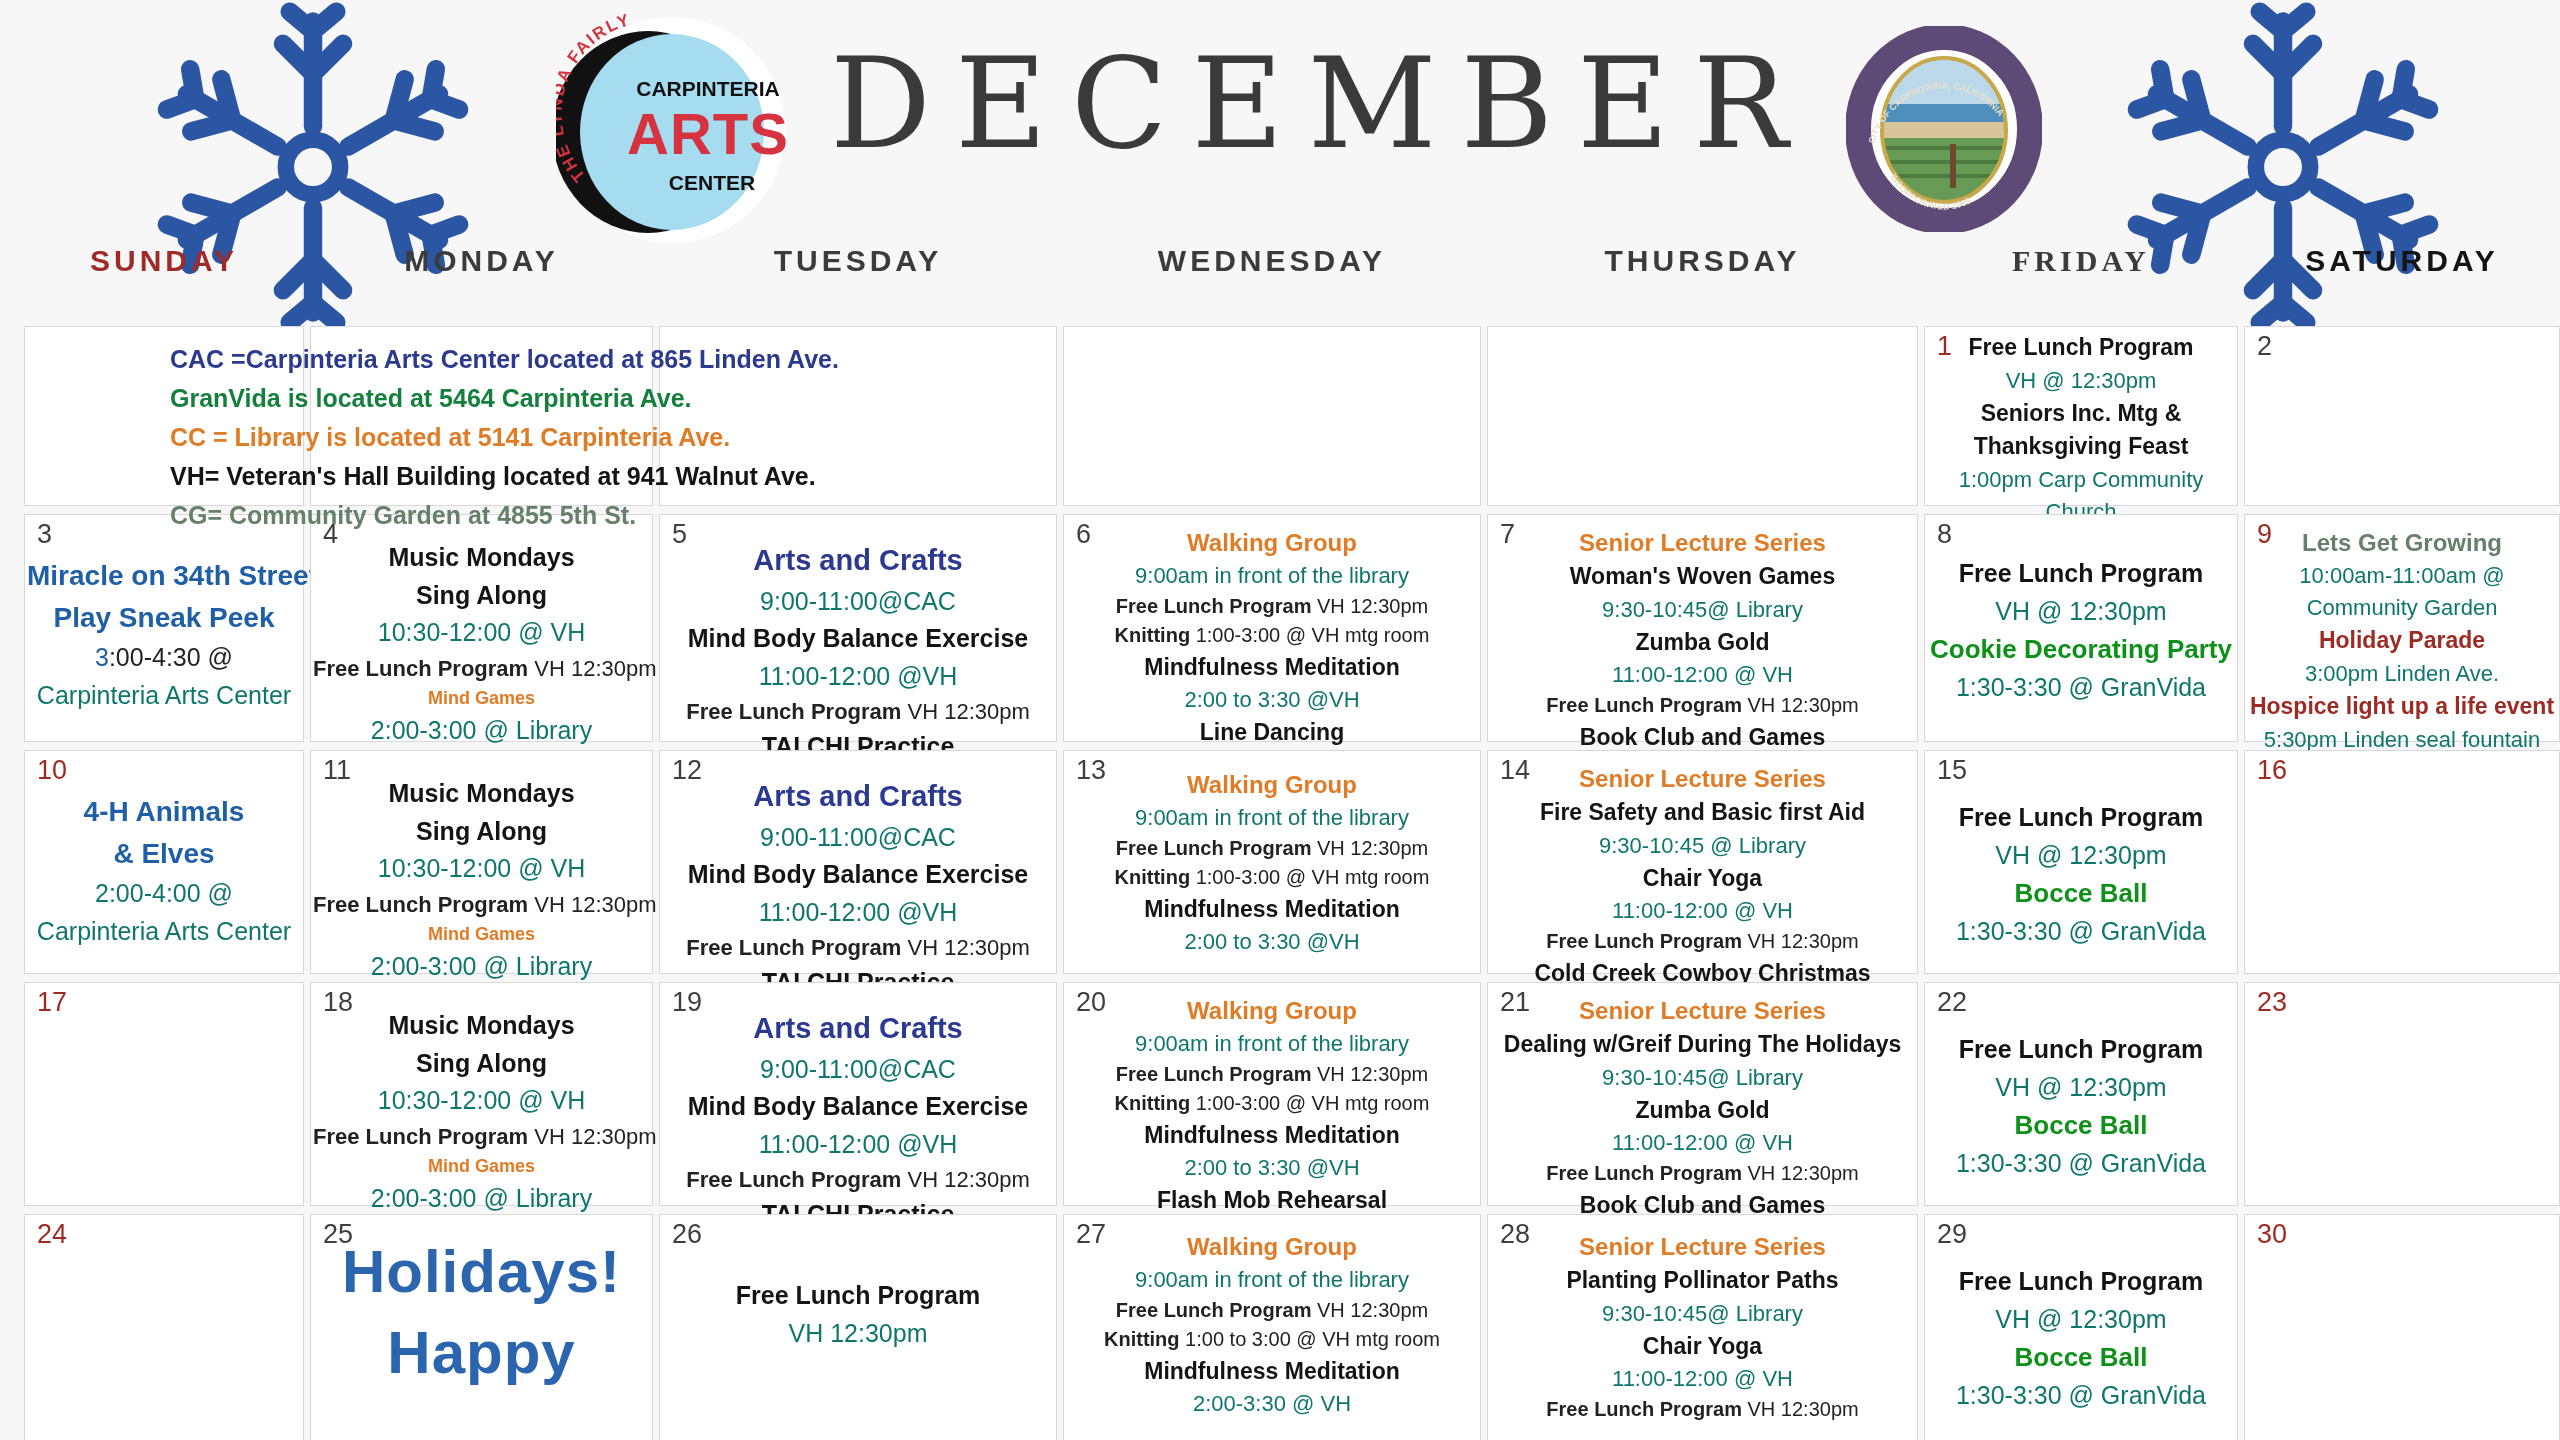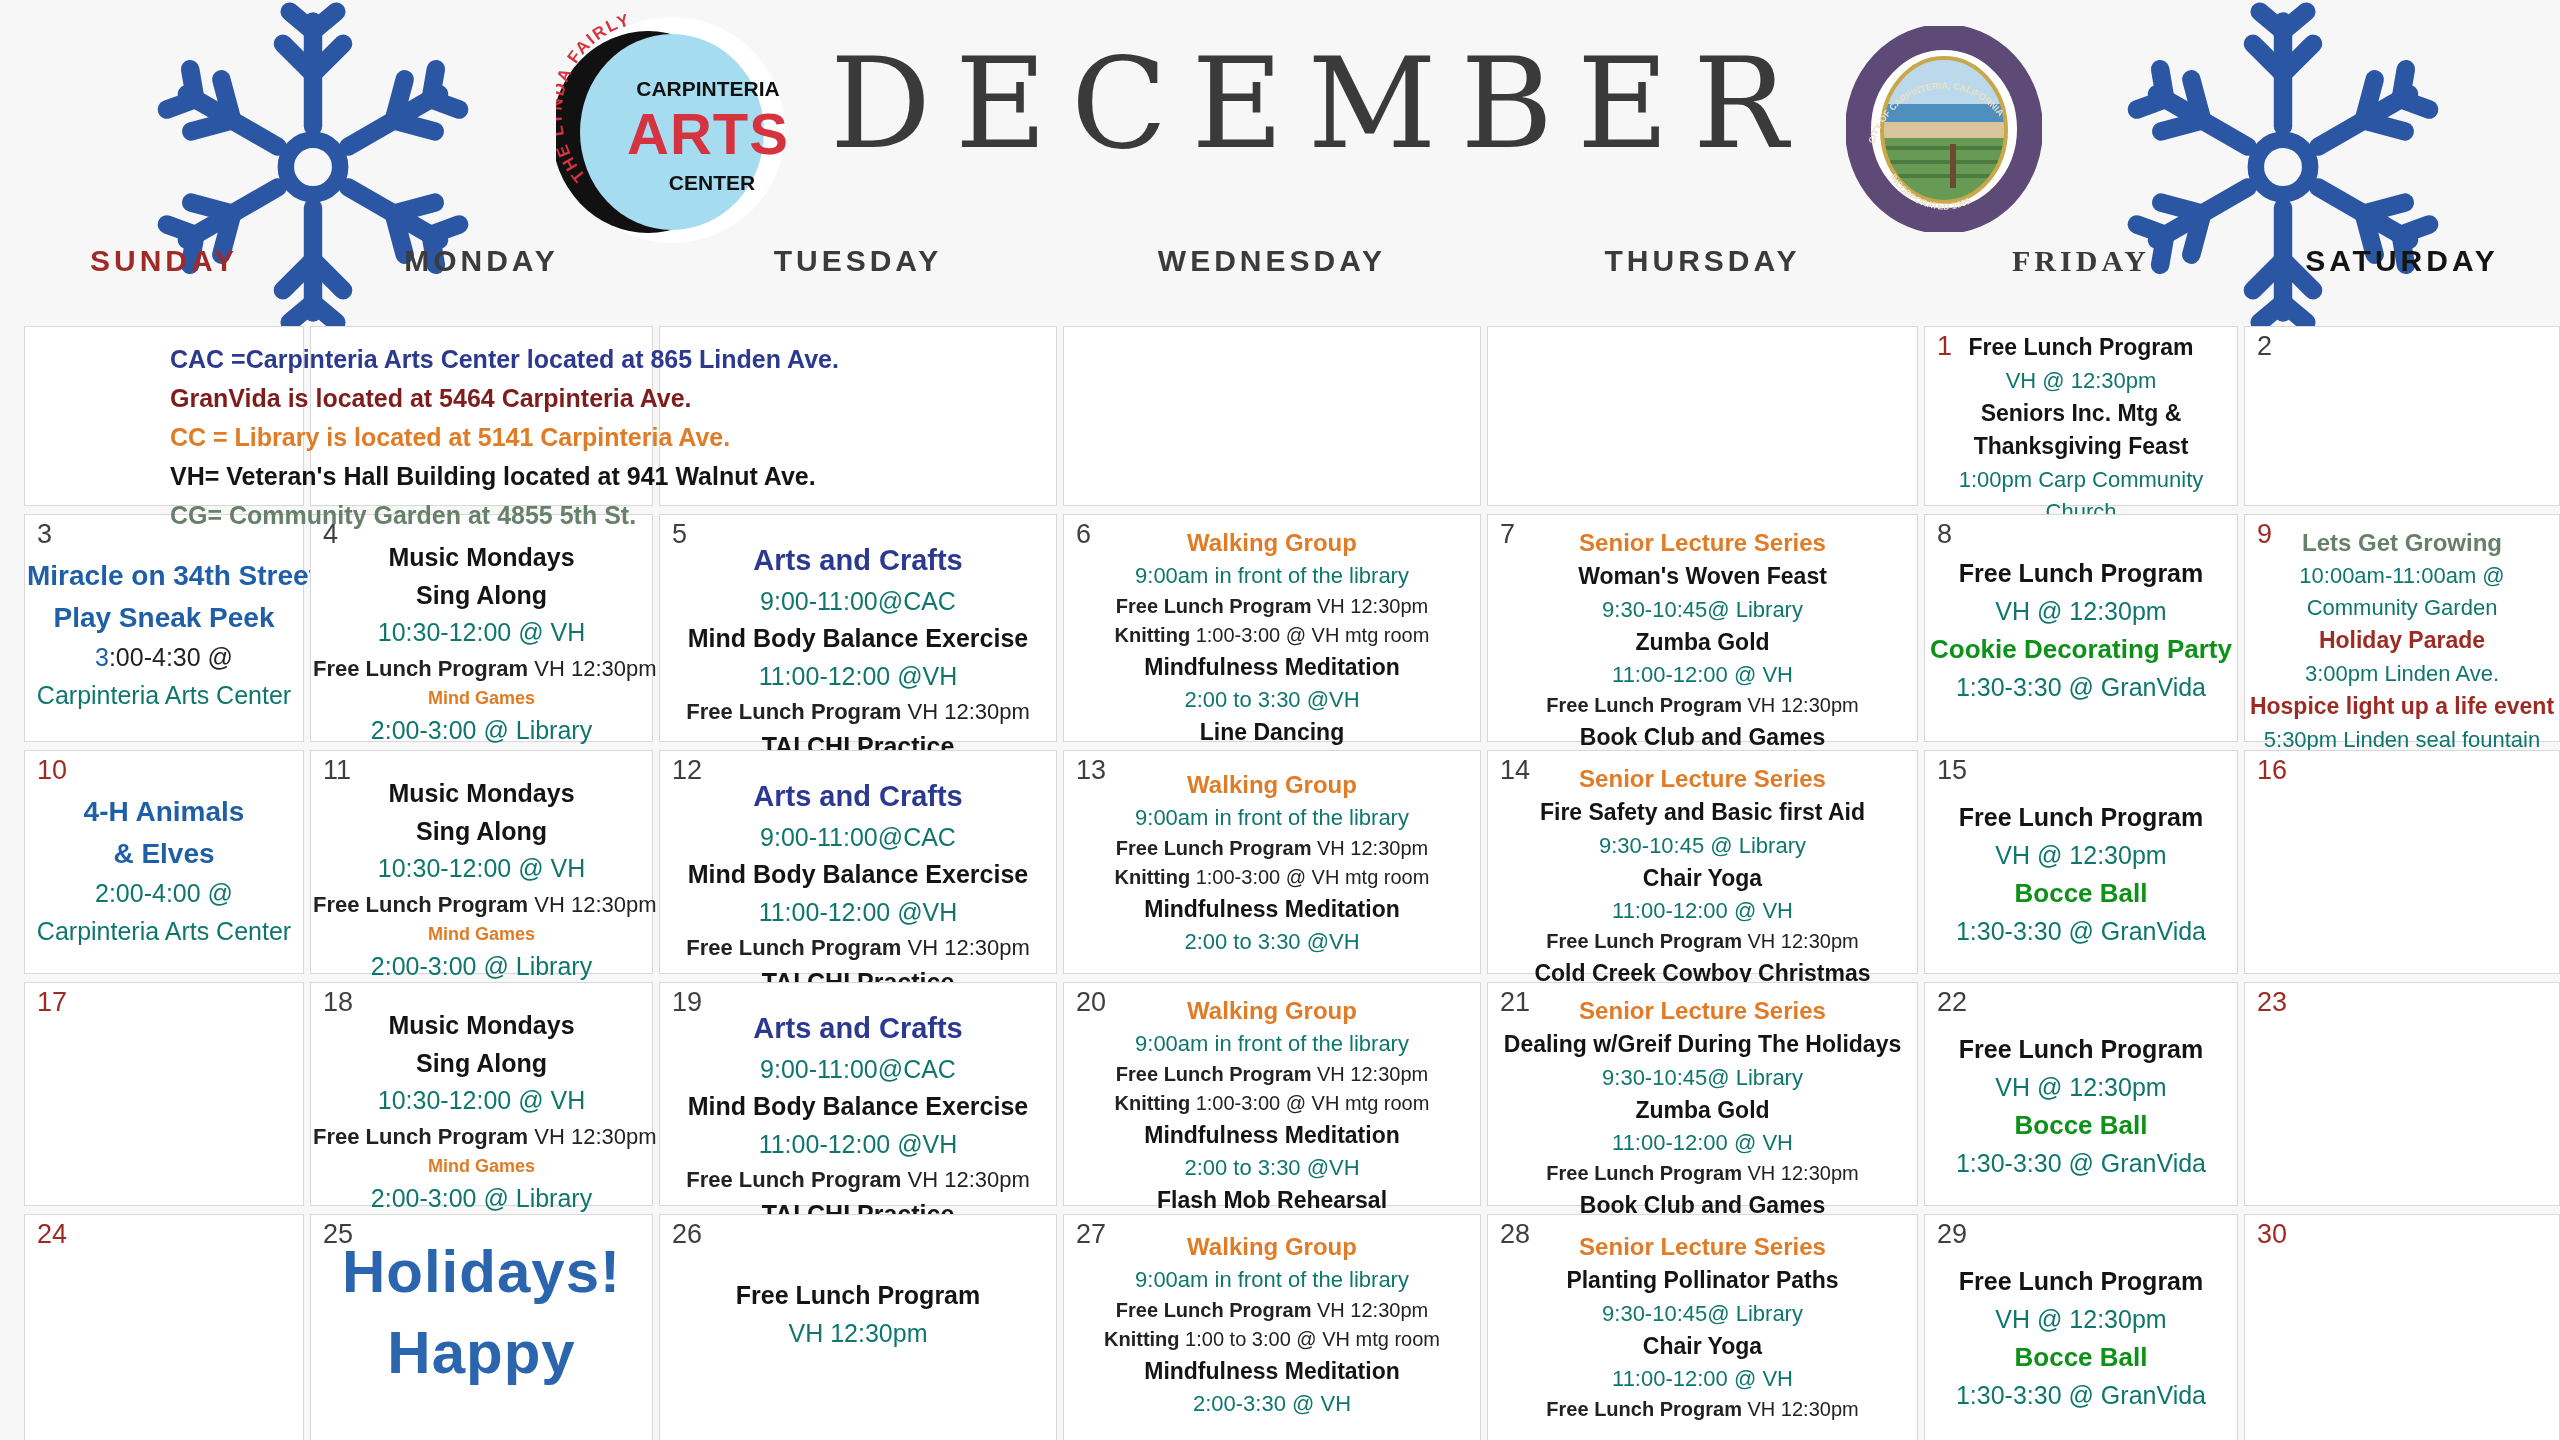--- a/index.html
+++ b/index.html
@@ -159,21 +159,21 @@
     <span style="color: rgb(59, 59, 59);">MONDAY</span>
     <span style="color: rgb(59, 59, 59);">TUESDAY</span>
     <span style="color: rgb(59, 59, 59);">WEDNESDAY</span>
     <span style="color: rgb(59, 59, 59);">THURSDAY</span>
     <span style="color: rgb(59, 59, 59); font-family: Liberation Serif, serif;">FRIDAY</span>
     <span style="color: rgb(20, 20, 20); font-weight: 800;">SATURDAY</span>
   </div>
 
 <div class="legend">
     <div style="color: rgb(43, 58, 143);">CAC =Carpinteria Arts Center located at 865 Linden Ave.</div>
-    <div style="color: #7f1d1d;">GranVida is located at 5464 Carpinteria Ave.</div>
+    <div style="color: #15803d;">GranVida is located at 5464 Carpinteria Ave.</div>
     <div style="color: rgb(224, 123, 38);">CC = Library is located at 5141 Carpinteria Ave.</div>
     <div style="color: rgb(20, 20, 20);">VH= Veteran's Hall Building located at 941 Walnut Ave.</div>
     <div style="color: rgb(102, 128, 106);">CG= Community Garden  at 4855 5th St.</div>
   </div>
 
 <div class="grid">
     <div class="cell">
       <div class="content"></div>
     </div>
     <div class="cell">
@@ -245,21 +245,21 @@
         <div class="line b"><span>Mindfulness Meditation</span></div>
         <div class="line p"><span>2:00 to 3:30 @VH</span></div>
         <div class="line b"><span>Line Dancing</span></div>
         <div class="line p"><span>3:30-4:30 @ VH</span></div>
       </div>
     </div>
     <div class="cell sm">
       <span class="num">7</span>
       <div class="content" style="padding-top: 10px;">
         <div class="line orange"><span>Senior Lecture Series</span></div>
-        <div class="line b"><span>Woman's Woven Feast</span></div>
+        <div class="line b"><span>Woman's Woven Games</span></div>
         <div class="line p"><span>9:30-10:45@ Library</span></div>
         <div class="line b"><span>Zumba Gold</span></div>
         <div class="line p"><span>11:00-12:00 @ VH</span></div>
         <div class="line mix"><span class="pre">Free Lunch Program</span><span> VH 12:30pm</span></div>
         <div class="line b"><span>Book Club and Games</span></div>
         <div class="line p"><span>2:00pm to 4:00pm @ VH</span></div>
       </div>
     </div>
     <div class="cell">
       <span class="num">8</span>

